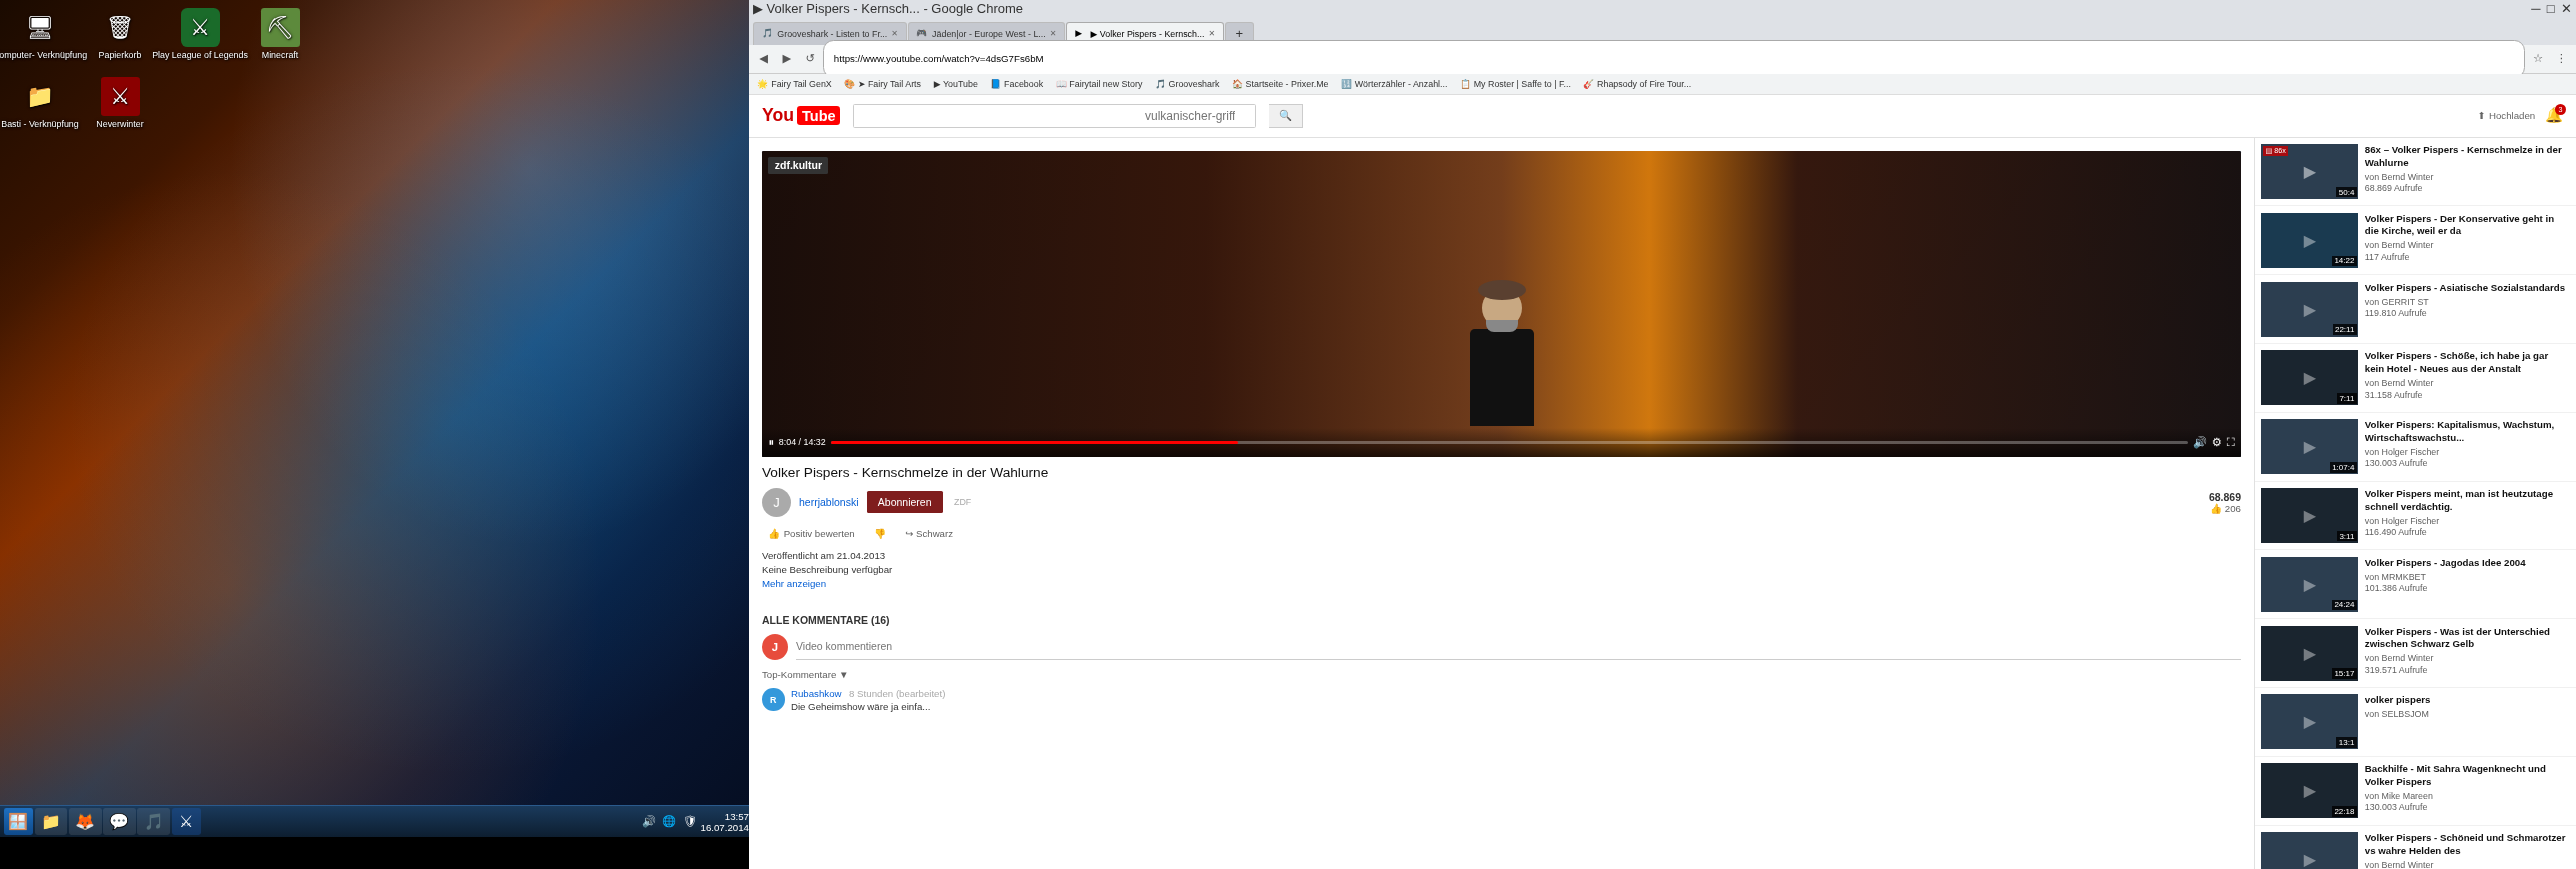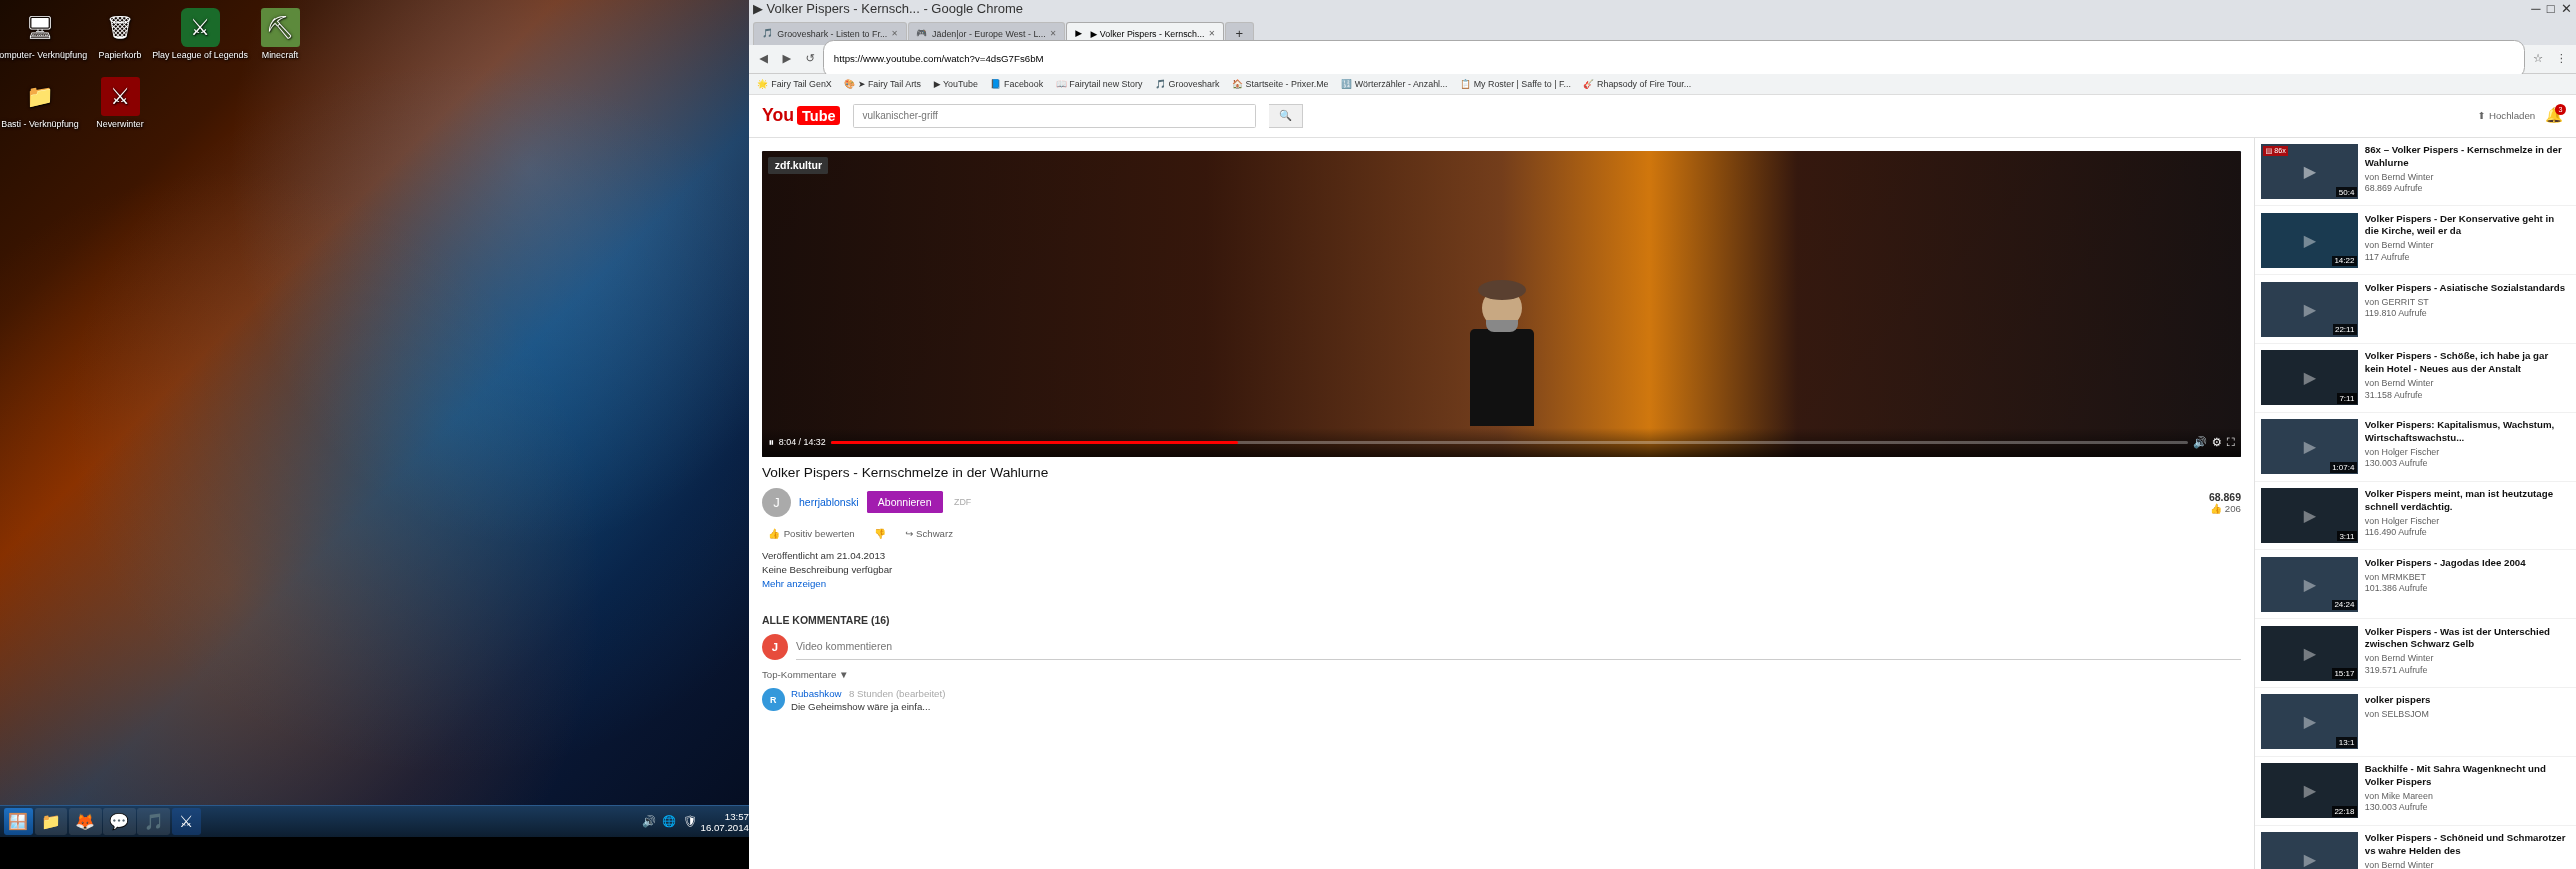--- a/index.html
+++ b/index.html
@@ -303,22 +303,23 @@
       font-size: 14.5px;
       font-weight: bold;
     }
 
     #yt-search {
       flex: 1;
       max-width: 403px;
       height: 24px;
       border: 0.8px solid #ccc;
       border-radius: 1.6px;
-      padding: 0 8px;
-      font-size: 10px;
+      padding: 0 20px;
+      font-size: 12px;
+      text-align: right;
     }
 
     #yt-search-btn {
       height: 24px;
       padding: 0 9.7px;
       background: #f0f0f0;
       border: 0.8px solid #ccc;
       border-left: none;
       cursor: pointer;
       font-size: 10.5px;
@@ -454,21 +455,21 @@
       color: white;
     }
 
     .channel-name {
       font-size: 10.5px;
       color: #065fd4;
       cursor: pointer;
     }
 
     .subscribe-btn {
-      background: #a21caf;
+      background: #7f1d1d;
       color: white;
       border: none;
       padding: 4.8px 11.3px;
       font-size: 10.5px;
       cursor: pointer;
       border-radius: 1.6px;
     }
 
     #action-row {
       display: flex;

